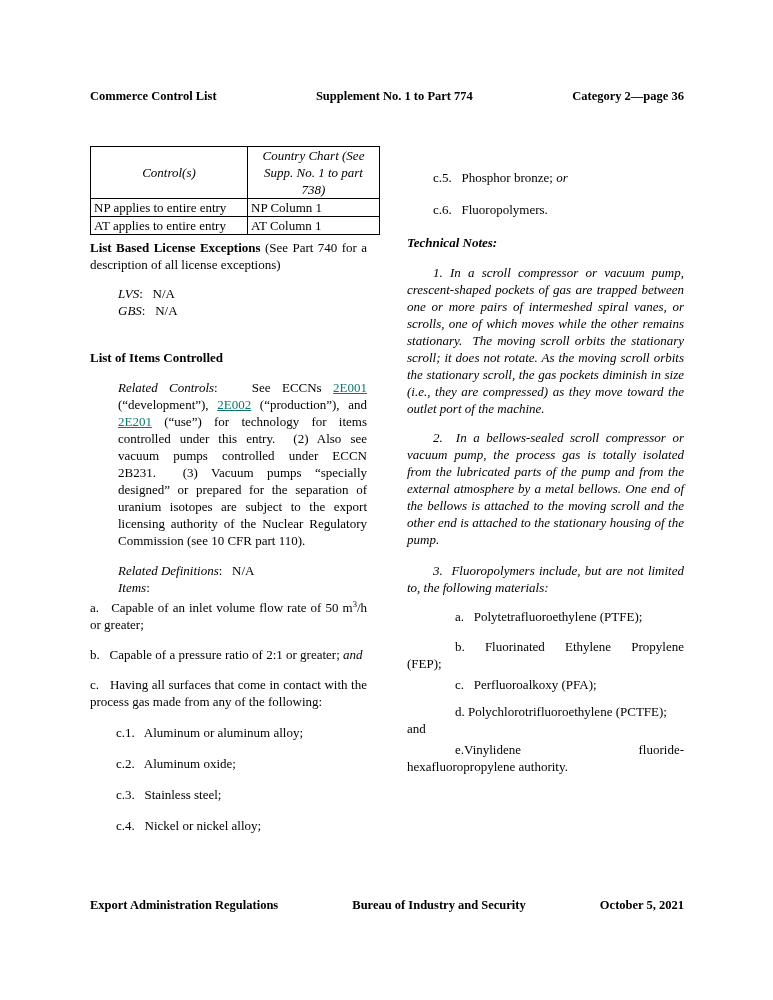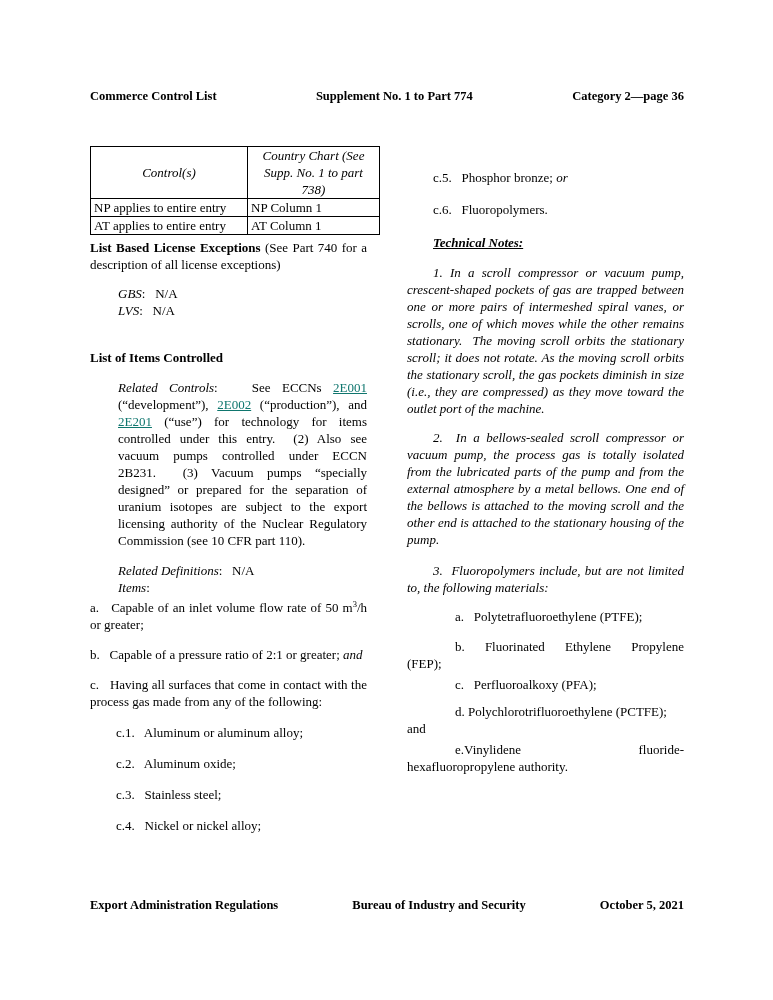--- a/index.html
+++ b/index.html
@@ -29,21 +29,21 @@
   .lbe{margin-top:4px;}
   .kv{margin-left:28px;}
   .kv-block{margin-top:12px;}
   .loi-heading{margin-top:30px;font-weight:bold;}
   .rc{margin-top:13px;margin-left:28px;text-align:justify;}
   .rd{margin-top:13px;margin-left:28px;}
   .item{margin-top:3px;text-align:justify;}
   .citem{margin-top:14px;margin-left:26px;}
   .lnk{color:#0f766e;text-decoration:underline;cursor:pointer;}
   sup{font-size:8.5px;line-height:0;vertical-align:super;}
-  .tn-heading{margin-left:26px;font-weight:bold;font-style:italic;margin-top:16px;text-decoration:underline;}
+  .tn-heading{font-weight:bold;font-style:italic;margin-top:16px;}
   .tnote{margin-top:13px;text-indent:26px;text-align:justify;font-style:italic;}
   .tnsub{}
   .tnsub-line{padding-left:48px;}
   .jline{display:flex;justify-content:space-between;padding-left:48px;}
   .mt12{margin-top:12px;}
   .mt13{margin-top:13px;}
   .mt10{margin-top:10px;}
   .mt0{margin-top:4px;}
 </style>
 </head>
@@ -74,22 +74,22 @@
         <tr>
           <td>AT applies to entire entry</td>
           <td>AT Column 1</td>
         </tr>
       </tbody>
         </table>
 
       <p class="lbe j"><span class="bold">List Based License Exceptions</span><span> (See Part 740 for a description of all license exceptions)</span></p>
 
       <div class="kv-block">
+        <p class="kv"><span class="ital">LVS</span><span>:&nbsp;&nbsp; N/A</span></p>
         <p class="kv"><span class="ital">GBS</span><span>:&nbsp;&nbsp; N/A</span></p>
-        <p class="kv"><span class="ital">LVS</span><span>:&nbsp;&nbsp; N/A</span></p>
       </div>
 
       <p class="loi-heading">List of Items Controlled</p>
 
       <p class="rc"><span class="ital">Related Controls</span><span>:&nbsp;&nbsp; See ECCNs </span><a class="lnk">2E001</a><span> (“development”), </span><a class="lnk">2E002</a><span> (“production”), and </span><a class="lnk">2E201</a><span> (“use”) for technology for items controlled under this entry.&nbsp; (2) Also see vacuum pumps controlled under ECCN 2B231.&nbsp; (3) Vacuum pumps “specially designed” or prepared for the separation of uranium isotopes are subject to the export licensing authority of the Nuclear Regulatory Commission (see 10 CFR part 110).</span></p>
 
       <div class="rd">
         <p><span class="ital">Related Definitions</span><span>:&nbsp;&nbsp; N/A</span></p>
         <p><span class="ital">Items</span><span>:</span></p>
       </div>

